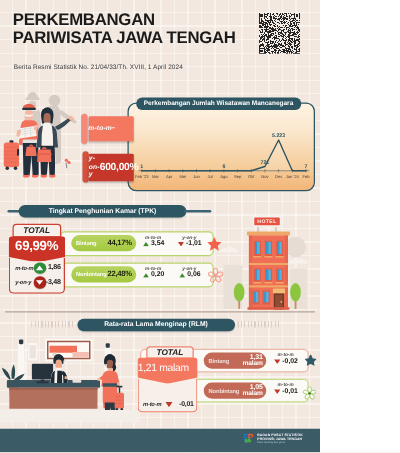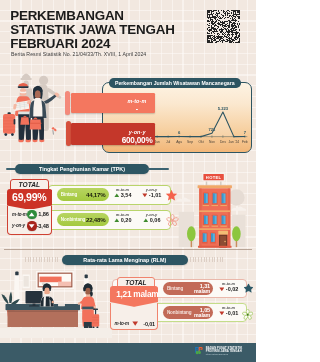--- a/index.html
+++ b/index.html
@@ -42,22 +42,22 @@
         background:linear-gradient(to bottom,#fdf3e3 0%,#fbe8cf 30%,#f6cf9f 70%,#f2b678 100%);}
   #chartsvg{position:absolute;left:-1.4px;top:-1.4px;}
   #chart-title{position:absolute;left:109px;top:78px;height:9.5px;padding:0 6px;
         border-radius:4.75px;background:#2d5562;color:#fff;
         display:flex;align-items:center;font-size:5.2px;font-weight:bold;
         white-space:nowrap;z-index:4;}
 
   
   .ribbon{position:absolute;}
   .ribbon .body{position:absolute;left:5.5px;top:0;border-radius:1.2px;
-        display:flex;flex-direction:column;align-items:center;justify-content:flex-end;
-        color:#fff;box-shadow:0 1px 1.6px rgba(0,0,0,.2);padding-left:48px;}
+        display:flex;flex-direction:row;align-items:center;justify-content:flex-start;
+        color:#fff;box-shadow:0 1px 1.6px rgba(0,0,0,.2);}
   .ribbon .roll{position:absolute;left:0px;top:-1.8px;width:5.2px;border-radius:2.6px;
         box-shadow:0 .6px 1.2px rgba(0,0,0,.22);}
   .rb-lbl{font-size:5.4px;font-style:italic;font-weight:bold;line-height:6.4px;letter-spacing:.1px;}
   .rb-val{font-weight:bold;line-height:9px;}
 
   #rb-mtm{left:65.2px;top:92.7px;}
   #rb-yoy{left:65.6px;top:122.9px;}
 
   
   #tpk-line-l{left:6px;top:168px;width:10px;}
@@ -110,22 +110,22 @@
   
   #rlm-dots-l{left:25px;top:256.8px;width:34px;}
   #rlm-pill{left:61.8px;top:254.5px;width:126px;}
   #rlm-dots-r{left:190px;top:256.8px;width:34px;}
 
   #rlm-total{position:absolute;left:117.3px;top:277.2px;width:37.3px;z-index:6;}
   .rc-head{height:10.1px;background:#f7efe9;border:.9px solid #f0836d;border-radius:3px 3px 0 0;
         box-sizing:border-box;display:flex;align-items:center;justify-content:center;
         font-size:6.6px;font-style:italic;font-weight:bold;color:#232323;}
   .rc-main{position:absolute;left:-7.1px;top:9.3px;width:48.2px;height:20.5px;z-index:3;}
-  .rc-bignum{position:absolute;left:-7.1px;top:11.8px;width:48.2px;text-align:right;
-        font-size:8.3px;font-weight:bold;letter-spacing:-.25px;color:#fff;z-index:4;line-height:10px;}
+  .rc-bignum{position:absolute;left:-7.1px;top:11.8px;width:48.2px;text-align:left;
+        font-size:8.3px;font-weight:normal;letter-spacing:-.25px;color:#fff;z-index:4;line-height:10px;}
   .rc-foot{position:absolute;left:-7.1px;top:26.2px;width:48.2px;height:27.1px;
         background:#f7efe9;border:.9px solid #f0836d;border-top:none;
         border-radius:0 0 4px 4px;box-sizing:border-box;z-index:2;display:flex;
         align-items:flex-end;}
   .rc-row{display:flex;align-items:center;width:100%;height:11.5px;padding:0 2.5px 0 3.2px;box-sizing:border-box;}
   .rc-row .lab{font-size:4.6px;font-style:italic;font-weight:bold;color:#2b2b2b;white-space:nowrap;letter-spacing:-.15px;}
   .rc-row .tri{width:6.4px;height:5.2px;flex:none;margin-left:3.4px;}
   .rc-row .val{margin-left:auto;font-size:5.5px;font-weight:bold;color:#1d1d1d;letter-spacing:-.2px;}
 
   .rlm-card{border-color:#eab8ab;}
@@ -150,22 +150,21 @@
   .fl-text .l1,.fl-text .l2{font-size:2.75px;font-weight:bold;color:#fff;letter-spacing:.1px;white-space:nowrap;}
   .fl-text .l3{font-size:2.1px;color:#b9ccd4;font-style:italic;letter-spacing:.05px;white-space:nowrap;line-height:3.6px;}
 </style>
 </head>
 <body>
 
 <div id="page">
 
   <div id="title">
     <div class="tline">PERKEMBANGAN</div>
-    <div class="tline">STATISTIK JAWA TENGAH</div>
-    <div class="tline">FEBRUARI 2024</div>
+    <div class="tline">PARIWISATA JAWA TENGAH</div>
   </div>
   <div id="subtitle">Berita Resmi Statistik No. 21/04/33/Th. XVIII, 1 April 2024</div>
   <svg id="qr" viewBox="0 0 49 49" shape-rendering="crispEdges">
       <rect width="49" height="49" fill="#f4ece5"></rect>
       <path d="M0 0h8v1h-8zM9 0h1v1h-1zM11 0h2v1h-2zM14 0h1v1h-1zM17 0h1v1h-1zM19 0h1v1h-1zM21 0h1v1h-1zM24 0h1v1h-1zM29 0h4v1h-4zM35 0h3v1h-3zM39 0h10v1h-10zM0 1h1v1h-1zM6 1h1v1h-1zM10 1h2v1h-2zM13 1h1v1h-1zM17 1h1v1h-1zM21 1h2v1h-2zM25 1h1v1h-1zM28 1h1v1h-1zM30 1h3v1h-3zM35 1h1v1h-1zM37 1h1v1h-1zM39 1h1v1h-1zM42 1h1v1h-1zM48 1h1v1h-1zM0 2h1v1h-1zM2 2h3v1h-3zM6 2h1v1h-1zM8 2h3v1h-3zM13 2h1v1h-1zM16 2h2v1h-2zM22 2h1v1h-1zM24 2h3v1h-3zM28 2h2v1h-2zM32 2h2v1h-2zM38 2h5v1h-5zM44 2h3v1h-3zM48 2h1v1h-1zM0 3h1v1h-1zM2 3h3v1h-3zM6 3h2v1h-2zM10 3h1v1h-1zM13 3h2v1h-2zM18 3h1v1h-1zM24 3h1v1h-1zM26 3h2v1h-2zM30 3h1v1h-1zM32 3h1v1h-1zM36 3h1v1h-1zM38 3h2v1h-2zM42 3h1v1h-1zM44 3h3v1h-3zM48 3h1v1h-1zM0 4h1v1h-1zM2 4h3v1h-3zM6 4h4v1h-4zM12 4h2v1h-2zM15 4h1v1h-1zM17 4h1v1h-1zM19 4h1v1h-1zM21 4h1v1h-1zM23 4h1v1h-1zM25 4h1v1h-1zM27 4h1v1h-1zM29 4h1v1h-1zM32 4h1v1h-1zM34 4h1v1h-1zM36 4h2v1h-2zM42 4h1v1h-1zM44 4h3v1h-3zM48 4h1v1h-1zM0 5h1v1h-1zM6 5h2v1h-2zM9 5h1v1h-1zM13 5h3v1h-3zM17 5h2v1h-2zM25 5h3v1h-3zM29 5h3v1h-3zM33 5h1v1h-1zM36 5h1v1h-1zM39 5h1v1h-1zM42 5h1v1h-1zM48 5h1v1h-1zM0 6h7v1h-7zM8 6h1v1h-1zM10 6h1v1h-1zM12 6h2v1h-2zM15 6h1v1h-1zM21 6h1v1h-1zM27 6h1v1h-1zM30 6h1v1h-1zM35 6h1v1h-1zM39 6h2v1h-2zM42 6h7v1h-7zM0 7h2v1h-2zM3 7h1v1h-1zM6 7h1v1h-1zM10 7h1v1h-1zM13 7h3v1h-3zM17 7h5v1h-5zM23 7h4v1h-4zM28 7h5v1h-5zM34 7h1v1h-1zM36 7h1v1h-1zM38 7h6v1h-6zM45 7h1v1h-1zM48 7h1v1h-1zM0 8h2v1h-2zM3 8h1v1h-1zM8 8h1v1h-1zM13 8h3v1h-3zM19 8h1v1h-1zM22 8h3v1h-3zM27 8h1v1h-1zM29 8h2v1h-2zM32 8h3v1h-3zM37 8h1v1h-1zM39 8h1v1h-1zM41 8h1v1h-1zM43 8h1v1h-1zM0 9h1v1h-1zM3 9h2v1h-2zM7 9h7v1h-7zM15 9h2v1h-2zM18 9h1v1h-1zM24 9h1v1h-1zM26 9h1v1h-1zM29 9h1v1h-1zM33 9h1v1h-1zM36 9h1v1h-1zM39 9h4v1h-4zM44 9h3v1h-3zM48 9h1v1h-1zM0 10h1v1h-1zM3 10h3v1h-3zM10 10h2v1h-2zM13 10h2v1h-2zM16 10h1v1h-1zM19 10h2v1h-2zM25 10h1v1h-1zM27 10h2v1h-2zM30 10h1v1h-1zM32 10h2v1h-2zM37 10h4v1h-4zM43 10h1v1h-1zM0 11h1v1h-1zM2 11h2v1h-2zM5 11h2v1h-2zM8 11h2v1h-2zM11 11h4v1h-4zM16 11h2v1h-2zM20 11h1v1h-1zM22 11h2v1h-2zM26 11h2v1h-2zM29 11h3v1h-3zM35 11h1v1h-1zM37 11h1v1h-1zM41 11h2v1h-2zM44 11h1v1h-1zM46 11h3v1h-3zM1 12h2v1h-2zM5 12h1v1h-1zM10 12h3v1h-3zM18 12h1v1h-1zM20 12h2v1h-2zM25 12h2v1h-2zM32 12h1v1h-1zM34 12h1v1h-1zM37 12h2v1h-2zM40 12h1v1h-1zM44 12h1v1h-1zM46 12h1v1h-1zM48 12h1v1h-1zM0 13h6v1h-6zM7 13h4v1h-4zM12 13h1v1h-1zM14 13h1v1h-1zM17 13h2v1h-2zM20 13h1v1h-1zM24 13h1v1h-1zM27 13h2v1h-2zM30 13h1v1h-1zM33 13h2v1h-2zM37 13h3v1h-3zM41 13h2v1h-2zM44 13h2v1h-2zM4 14h3v1h-3zM8 14h1v1h-1zM10 14h1v1h-1zM12 14h2v1h-2zM15 14h1v1h-1zM19 14h1v1h-1zM26 14h1v1h-1zM35 14h1v1h-1zM37 14h3v1h-3zM42 14h1v1h-1zM44 14h1v1h-1zM47 14h1v1h-1zM0 15h1v1h-1zM2 15h1v1h-1zM4 15h2v1h-2zM8 15h1v1h-1zM10 15h1v1h-1zM13 15h2v1h-2zM17 15h2v1h-2zM22 15h1v1h-1zM29 15h1v1h-1zM31 15h3v1h-3zM36 15h2v1h-2zM39 15h6v1h-6zM0 16h1v1h-1zM2 16h2v1h-2zM6 16h1v1h-1zM8 16h4v1h-4zM18 16h2v1h-2zM22 16h1v1h-1zM24 16h1v1h-1zM31 16h1v1h-1zM36 16h5v1h-5zM43 16h1v1h-1zM45 16h2v1h-2zM0 17h1v1h-1zM2 17h3v1h-3zM6 17h1v1h-1zM8 17h3v1h-3zM12 17h3v1h-3zM16 17h1v1h-1zM20 17h1v1h-1zM23 17h1v1h-1zM25 17h1v1h-1zM27 17h2v1h-2zM30 17h1v1h-1zM32 17h4v1h-4zM42 17h1v1h-1zM44 17h1v1h-1zM46 17h2v1h-2zM1 18h1v1h-1zM4 18h1v1h-1zM6 18h1v1h-1zM8 18h1v1h-1zM10 18h4v1h-4zM16 18h2v1h-2zM19 18h3v1h-3zM23 18h4v1h-4zM29 18h1v1h-1zM33 18h4v1h-4zM38 18h4v1h-4zM44 18h1v1h-1zM47 18h1v1h-1zM7 19h1v1h-1zM9 19h1v1h-1zM12 19h6v1h-6zM19 19h1v1h-1zM22 19h1v1h-1zM24 19h1v1h-1zM26 19h1v1h-1zM32 19h1v1h-1zM36 19h1v1h-1zM38 19h3v1h-3zM45 19h3v1h-3zM1 20h1v1h-1zM3 20h2v1h-2zM6 20h6v1h-6zM15 20h5v1h-5zM23 20h4v1h-4zM29 20h2v1h-2zM32 20h2v1h-2zM35 20h1v1h-1zM37 20h1v1h-1zM39 20h4v1h-4zM44 20h2v1h-2zM47 20h2v1h-2zM0 21h1v1h-1zM4 21h1v1h-1zM8 21h2v1h-2zM12 21h2v1h-2zM16 21h6v1h-6zM23 21h1v1h-1zM26 21h4v1h-4zM33 21h1v1h-1zM35 21h3v1h-3zM40 21h1v1h-1zM45 21h1v1h-1zM47 21h2v1h-2zM2 22h1v1h-1zM4 22h1v1h-1zM7 22h7v1h-7zM15 22h3v1h-3zM20 22h1v1h-1zM22 22h1v1h-1zM26 22h2v1h-2zM29 22h1v1h-1zM34 22h2v1h-2zM37 22h1v1h-1zM39 22h1v1h-1zM42 22h1v1h-1zM46 22h1v1h-1zM48 22h1v1h-1zM2 23h3v1h-3zM6 23h1v1h-1zM10 23h5v1h-5zM19 23h2v1h-2zM23 23h5v1h-5zM30 23h4v1h-4zM35 23h8v1h-8zM44 23h1v1h-1zM46 23h2v1h-2zM1 24h1v1h-1zM6 24h2v1h-2zM11 24h1v1h-1zM15 24h3v1h-3zM19 24h1v1h-1zM23 24h1v1h-1zM25 24h4v1h-4zM31 24h1v1h-1zM33 24h1v1h-1zM36 24h2v1h-2zM39 24h1v1h-1zM41 24h3v1h-3zM46 24h1v1h-1zM2 25h3v1h-3zM6 25h5v1h-5zM17 25h1v1h-1zM22 25h1v1h-1zM24 25h1v1h-1zM26 25h1v1h-1zM29 25h1v1h-1zM31 25h3v1h-3zM37 25h1v1h-1zM40 25h5v1h-5zM46 25h1v1h-1zM1 26h1v1h-1zM3 26h1v1h-1zM5 26h1v1h-1zM7 26h3v1h-3zM11 26h1v1h-1zM13 26h1v1h-1zM15 26h1v1h-1zM17 26h1v1h-1zM20 26h1v1h-1zM23 26h2v1h-2zM26 26h1v1h-1zM28 26h2v1h-2zM31 26h1v1h-1zM33 26h1v1h-1zM35 26h2v1h-2zM40 26h6v1h-6zM48 26h1v1h-1zM0 27h2v1h-2zM4 27h1v1h-1zM6 27h4v1h-4zM11 27h3v1h-3zM15 27h2v1h-2zM19 27h1v1h-1zM21 27h1v1h-1zM25 27h1v1h-1zM27 27h1v1h-1zM29 27h2v1h-2zM35 27h7v1h-7zM47 27h1v1h-1zM0 28h2v1h-2zM3 28h5v1h-5zM9 28h6v1h-6zM18 28h1v1h-1zM20 28h2v1h-2zM23 28h2v1h-2zM26 28h4v1h-4zM31 28h1v1h-1zM34 28h3v1h-3zM39 28h1v1h-1zM42 28h3v1h-3zM47 28h2v1h-2zM1 29h4v1h-4zM6 29h1v1h-1zM10 29h5v1h-5zM17 29h5v1h-5zM29 29h1v1h-1zM32 29h1v1h-1zM35 29h2v1h-2zM45 29h3v1h-3zM1 30h3v1h-3zM5 30h3v1h-3zM10 30h2v1h-2zM14 30h1v1h-1zM16 30h1v1h-1zM18 30h2v1h-2zM21 30h3v1h-3zM26 30h1v1h-1zM28 30h1v1h-1zM31 30h1v1h-1zM33 30h1v1h-1zM36 30h5v1h-5zM42 30h1v1h-1zM48 30h1v1h-1zM1 31h1v1h-1zM3 31h1v1h-1zM8 31h8v1h-8zM19 31h3v1h-3zM23 31h1v1h-1zM26 31h1v1h-1zM28 31h1v1h-1zM30 31h2v1h-2zM33 31h2v1h-2zM36 31h3v1h-3zM43 31h1v1h-1zM47 31h1v1h-1zM1 32h2v1h-2zM4 32h4v1h-4zM9 32h3v1h-3zM18 32h1v1h-1zM20 32h1v1h-1zM24 32h1v1h-1zM26 32h1v1h-1zM28 32h2v1h-2zM32 32h2v1h-2zM35 32h2v1h-2zM38 32h3v1h-3zM42 32h1v1h-1zM44 32h5v1h-5zM0 33h1v1h-1zM4 33h1v1h-1zM6 33h2v1h-2zM9 33h1v1h-1zM13 33h1v1h-1zM20 33h2v1h-2zM24 33h1v1h-1zM27 33h1v1h-1zM29 33h5v1h-5zM35 33h3v1h-3zM39 33h2v1h-2zM42 33h6v1h-6zM0 34h1v1h-1zM2 34h2v1h-2zM6 34h1v1h-1zM11 34h1v1h-1zM13 34h1v1h-1zM15 34h3v1h-3zM19 34h1v1h-1zM23 34h1v1h-1zM25 34h1v1h-1zM31 34h1v1h-1zM35 34h1v1h-1zM37 34h2v1h-2zM41 34h3v1h-3zM45 34h1v1h-1zM47 34h2v1h-2zM0 35h1v1h-1zM8 35h4v1h-4zM13 35h1v1h-1zM16 35h2v1h-2zM19 35h1v1h-1zM22 35h1v1h-1zM30 35h2v1h-2zM33 35h2v1h-2zM36 35h1v1h-1zM38 35h1v1h-1zM40 35h1v1h-1zM42 35h2v1h-2zM45 35h1v1h-1zM48 35h1v1h-1zM4 36h1v1h-1zM7 36h1v1h-1zM10 36h1v1h-1zM13 36h1v1h-1zM15 36h2v1h-2zM18 36h1v1h-1zM23 36h2v1h-2zM27 36h1v1h-1zM30 36h2v1h-2zM33 36h1v1h-1zM35 36h3v1h-3zM39 36h1v1h-1zM42 36h2v1h-2zM47 36h2v1h-2zM0 37h9v1h-9zM10 37h2v1h-2zM13 37h1v1h-1zM16 37h2v1h-2zM25 37h2v1h-2zM30 37h1v1h-1zM33 37h1v1h-1zM37 37h2v1h-2zM41 37h1v1h-1zM43 37h1v1h-1zM46 37h3v1h-3zM1 38h5v1h-5zM7 38h1v1h-1zM10 38h3v1h-3zM18 38h4v1h-4zM23 38h3v1h-3zM27 38h1v1h-1zM31 38h2v1h-2zM34 38h1v1h-1zM36 38h4v1h-4zM42 38h1v1h-1zM45 38h3v1h-3zM0 39h1v1h-1zM2 39h4v1h-4zM9 39h3v1h-3zM14 39h2v1h-2zM17 39h7v1h-7zM25 39h1v1h-1zM27 39h3v1h-3zM31 39h1v1h-1zM35 39h1v1h-1zM37 39h1v1h-1zM42 39h3v1h-3zM46 39h1v1h-1zM48 39h1v1h-1zM0 40h3v1h-3zM5 40h1v1h-1zM8 40h1v1h-1zM10 40h4v1h-4zM15 40h8v1h-8zM24 40h1v1h-1zM28 40h3v1h-3zM33 40h1v1h-1zM35 40h2v1h-2zM38 40h1v1h-1zM40 40h1v1h-1zM42 40h2v1h-2zM45 40h3v1h-3zM0 41h1v1h-1zM6 41h1v1h-1zM9 41h1v1h-1zM11 41h2v1h-2zM16 41h1v1h-1zM18 41h4v1h-4zM25 41h1v1h-1zM27 41h1v1h-1zM31 41h1v1h-1zM36 41h1v1h-1zM38 41h1v1h-1zM40 41h1v1h-1zM44 41h3v1h-3zM0 42h8v1h-8zM9 42h3v1h-3zM14 42h2v1h-2zM17 42h1v1h-1zM20 42h4v1h-4zM31 42h6v1h-6zM40 42h1v1h-1zM42 42h1v1h-1zM44 42h2v1h-2zM48 42h1v1h-1zM0 43h1v1h-1zM6 43h3v1h-3zM10 43h3v1h-3zM18 43h3v1h-3zM24 43h1v1h-1zM26 43h1v1h-1zM28 43h3v1h-3zM32 43h2v1h-2zM35 43h3v1h-3zM39 43h1v1h-1zM42 43h3v1h-3zM47 43h2v1h-2zM0 44h1v1h-1zM2 44h3v1h-3zM6 44h1v1h-1zM8 44h7v1h-7zM16 44h1v1h-1zM19 44h3v1h-3zM24 44h1v1h-1zM29 44h6v1h-6zM36 44h1v1h-1zM39 44h3v1h-3zM43 44h1v1h-1zM45 44h2v1h-2zM48 44h1v1h-1zM0 45h1v1h-1zM2 45h3v1h-3zM6 45h1v1h-1zM9 45h4v1h-4zM18 45h2v1h-2zM21 45h1v1h-1zM23 45h4v1h-4zM29 45h7v1h-7zM37 45h1v1h-1zM39 45h2v1h-2zM44 45h1v1h-1zM48 45h1v1h-1zM0 46h1v1h-1zM2 46h3v1h-3zM6 46h3v1h-3zM10 46h1v1h-1zM14 46h4v1h-4zM19 46h2v1h-2zM23 46h1v1h-1zM27 46h4v1h-4zM32 46h7v1h-7zM41 46h1v1h-1zM44 46h1v1h-1zM46 46h3v1h-3zM0 47h1v1h-1zM6 47h1v1h-1zM8 47h2v1h-2zM11 47h2v1h-2zM16 47h1v1h-1zM18 47h3v1h-3zM22 47h2v1h-2zM25 47h1v1h-1zM29 47h3v1h-3zM33 47h2v1h-2zM36 47h1v1h-1zM38 47h1v1h-1zM40 47h1v1h-1zM43 47h3v1h-3zM0 48h7v1h-7zM8 48h1v1h-1zM12 48h3v1h-3zM16 48h1v1h-1zM19 48h1v1h-1zM22 48h2v1h-2zM26 48h1v1h-1zM32 48h3v1h-3zM36 48h1v1h-1zM38 48h2v1h-2zM41 48h8v1h-8z" fill="#242424"></path>
     </svg>
 
   <svg id="illu-travel" viewBox="0 0 70 95">
 
     <g fill="#d6cbc3">

